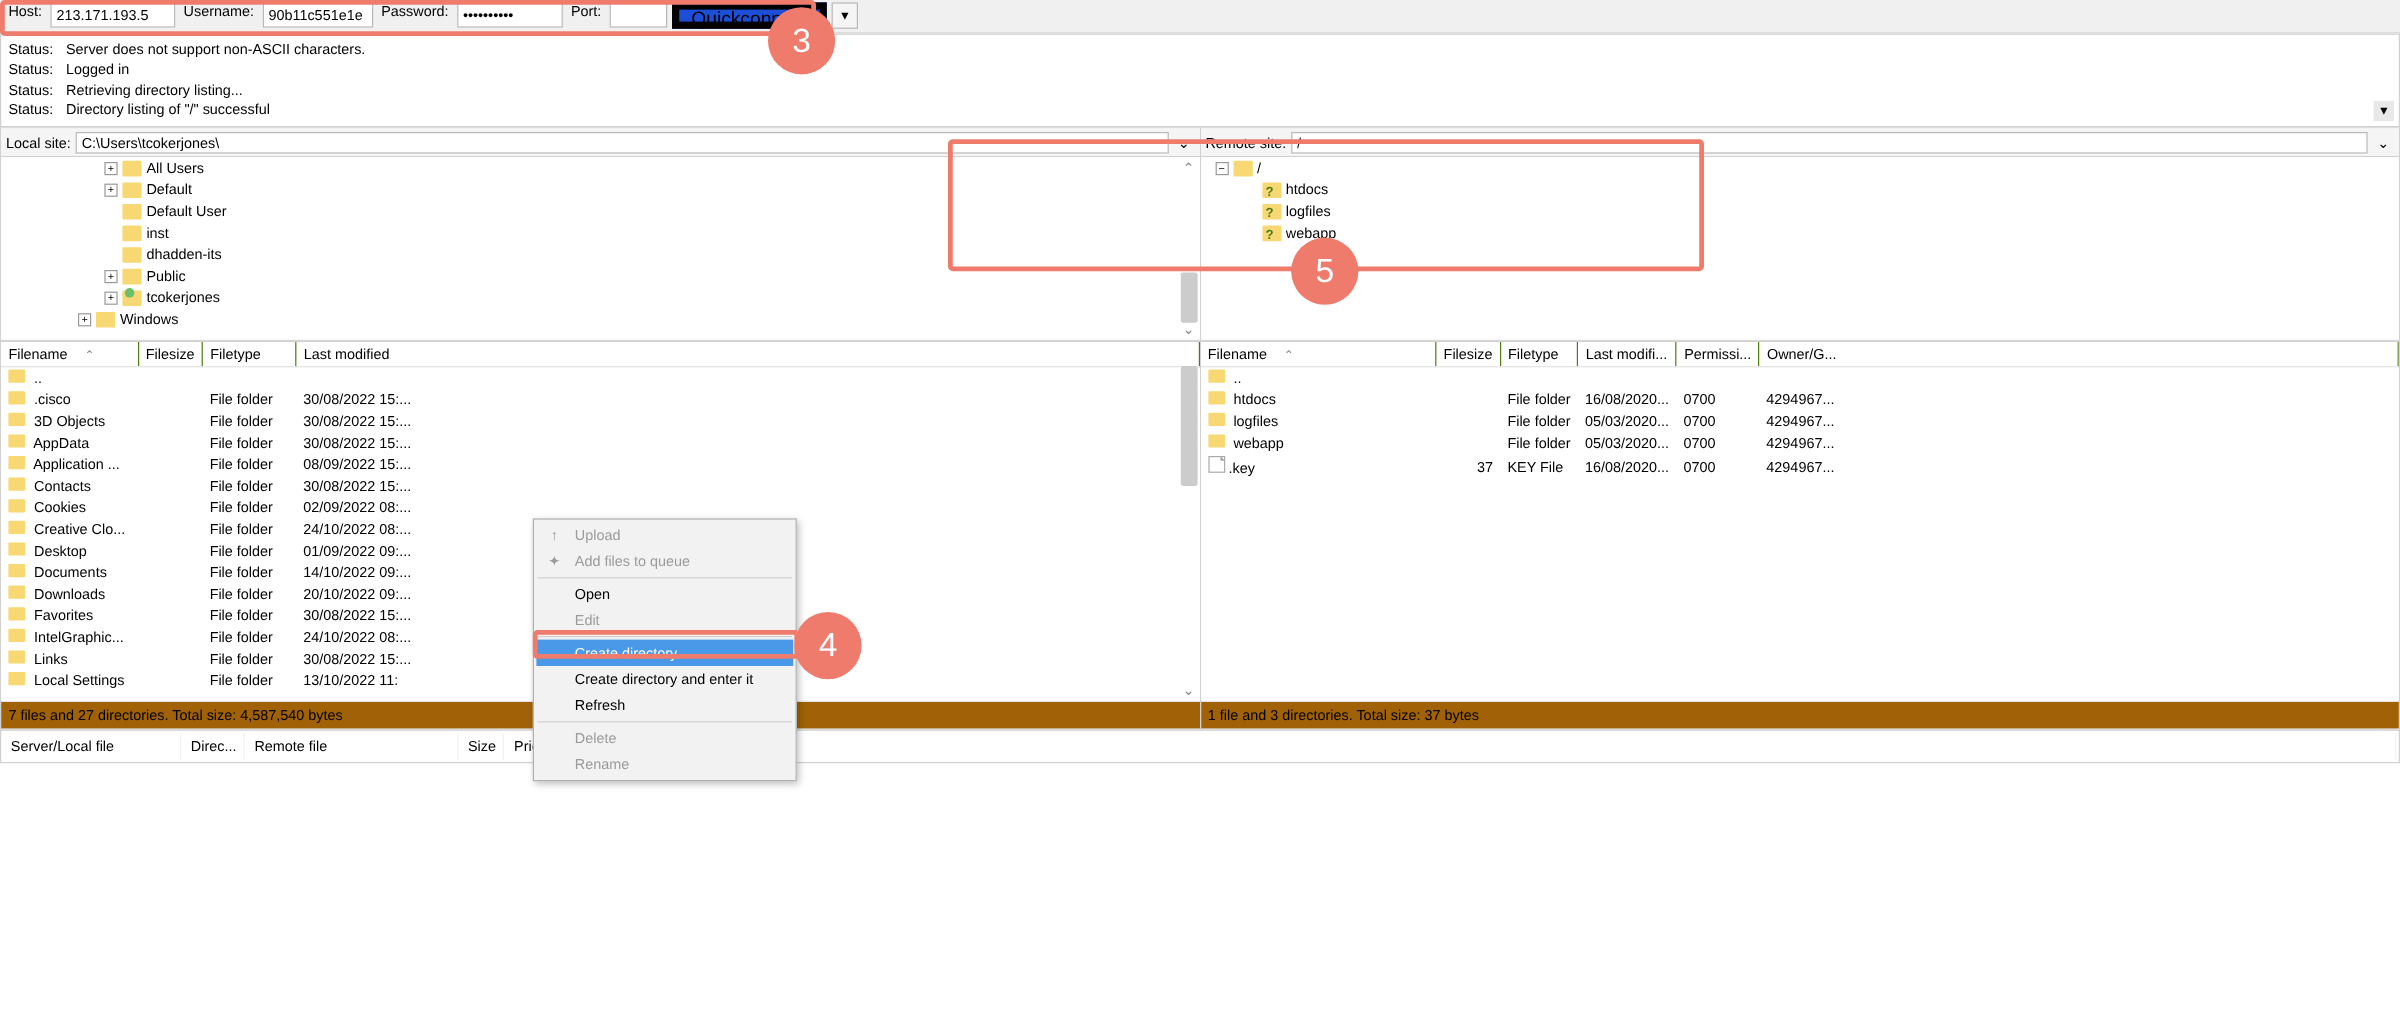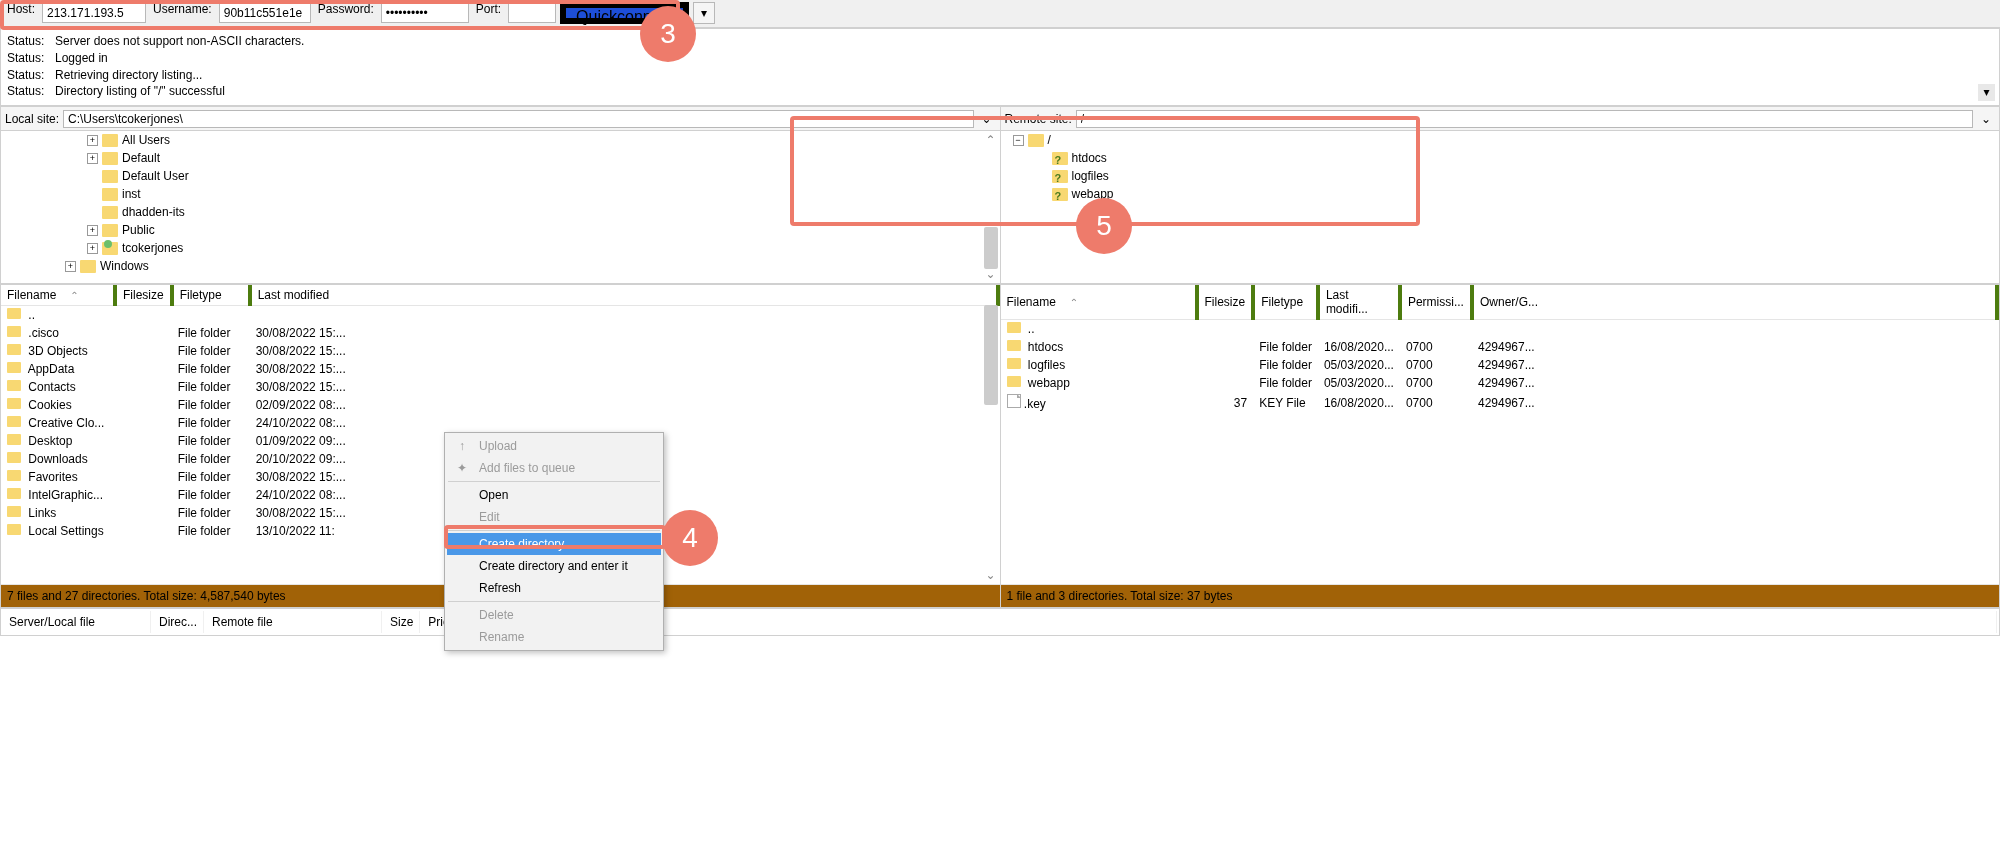--- a/index.html
+++ b/index.html
@@ -38,21 +38,21 @@
 .folder-icon { width:16px; height:13px; background:#f8d872; border-radius:1px; display:inline-block; margin-right:4px; position:relative; }
 .folder-icon.unknown::after { content:"?"; position:absolute; left:3px; top:-1px; font-size:11px; font-weight:bold; color:#4a7a1f; }
 .folder-icon.user::after { content:""; position:absolute; left:2px; top:-2px; width:8px;height:8px;border-radius:50%;background:#6bbf6b;}
 .tree .scroll-thumb { position:absolute; right:2px; top:96px; width:14px; height:42px; background:#ccc; border-radius:2px;}
 .tree .scroll-arrow-up { position:absolute; right:2px; top:2px; width:14px;height:14px;display:flex;align-items:center;justify-content:center;color:#888;}
 .tree .scroll-arrow-dn { position:absolute; right:2px; bottom:2px; width:14px;height:14px;display:flex;align-items:center;justify-content:center;color:#888;}
 
 
 .list { flex: 1; background:#fff; overflow:auto; position:relative; }
 .list table { width:100%; border-collapse: collapse; font-size:12px; }
-.list th { text-align:left; font-weight:normal; background:#fff; border-bottom:1px solid #e5e5e5; padding:3px 6px; height:20px; border-right:4px solid #4d7c0f;}
+.list th { text-align:left; font-weight:normal; background:#fff; border-bottom:1px solid #e5e5e5; padding:3px 6px; height:20px; border-right:1px solid #4d7c0f;}
 .list th.sorted::after{content:"⌃"; font-size:10px; color:#888; margin-left:14px;}
 .list td { padding:2px 6px; white-space:nowrap; }
 .file-icon { width:14px;height:14px;display:inline-block;background:#fff;border:1px solid #aaa;position:relative;}
 .file-icon::after{content:"";position:absolute;right:-1px;top:-1px;border-left:4px solid #aaa;border-top:4px solid transparent;}
 .list .scroll-thumb { position:absolute; right:2px; top:20px; width:14px; height:100px; background:#ccc; border-radius:2px;}
 .list .scroll-arrow-dn { position:absolute; right:2px; bottom:2px; width:14px;height:14px;display:flex;align-items:center;justify-content:center;color:#888;}
 
 
 .pane-status { background:#a16207; border-top:1px solid #e5e5e5; padding:4px 6px; font-size:12px; }
 
@@ -232,20 +232,26 @@
               <td>File folder</td>
               <td>30/08/2022 15:...</td>
             </tr>
             <tr>
               <td><span class="folder-icon" style="width:14px;height:11px"></span> AppData</td>
               <td></td>
               <td>File folder</td>
               <td>30/08/2022 15:...</td>
             </tr>
             <tr>
+              <td><span class="folder-icon" style="width:14px;height:11px"></span> Application ...</td>
+              <td></td>
+              <td>File folder</td>
+              <td>08/09/2022 15:...</td>
+            </tr>
+            <tr>
               <td><span class="folder-icon" style="width:14px;height:11px"></span> Contacts</td>
               <td></td>
               <td>File folder</td>
               <td>30/08/2022 15:...</td>
             </tr>
             <tr>
               <td><span class="folder-icon" style="width:14px;height:11px"></span> Cookies</td>
               <td></td>
               <td>File folder</td>
               <td>02/09/2022 08:...</td>
@@ -254,20 +260,26 @@
               <td><span class="folder-icon" style="width:14px;height:11px"></span> Creative Clo...</td>
               <td></td>
               <td>File folder</td>
               <td>24/10/2022 08:...</td>
             </tr>
             <tr>
               <td><span class="folder-icon" style="width:14px;height:11px"></span> Desktop</td>
               <td></td>
               <td>File folder</td>
               <td>01/09/2022 09:...</td>
+            </tr>
+            <tr>
+              <td><span class="folder-icon" style="width:14px;height:11px"></span> Documents</td>
+              <td></td>
+              <td>File folder</td>
+              <td>14/10/2022 09:...</td>
             </tr>
             <tr>
               <td><span class="folder-icon" style="width:14px;height:11px"></span> Downloads</td>
               <td></td>
               <td>File folder</td>
               <td>20/10/2022 09:...</td>
             </tr>
             <tr>
               <td><span class="folder-icon" style="width:14px;height:11px"></span> Favorites</td>
               <td></td>

